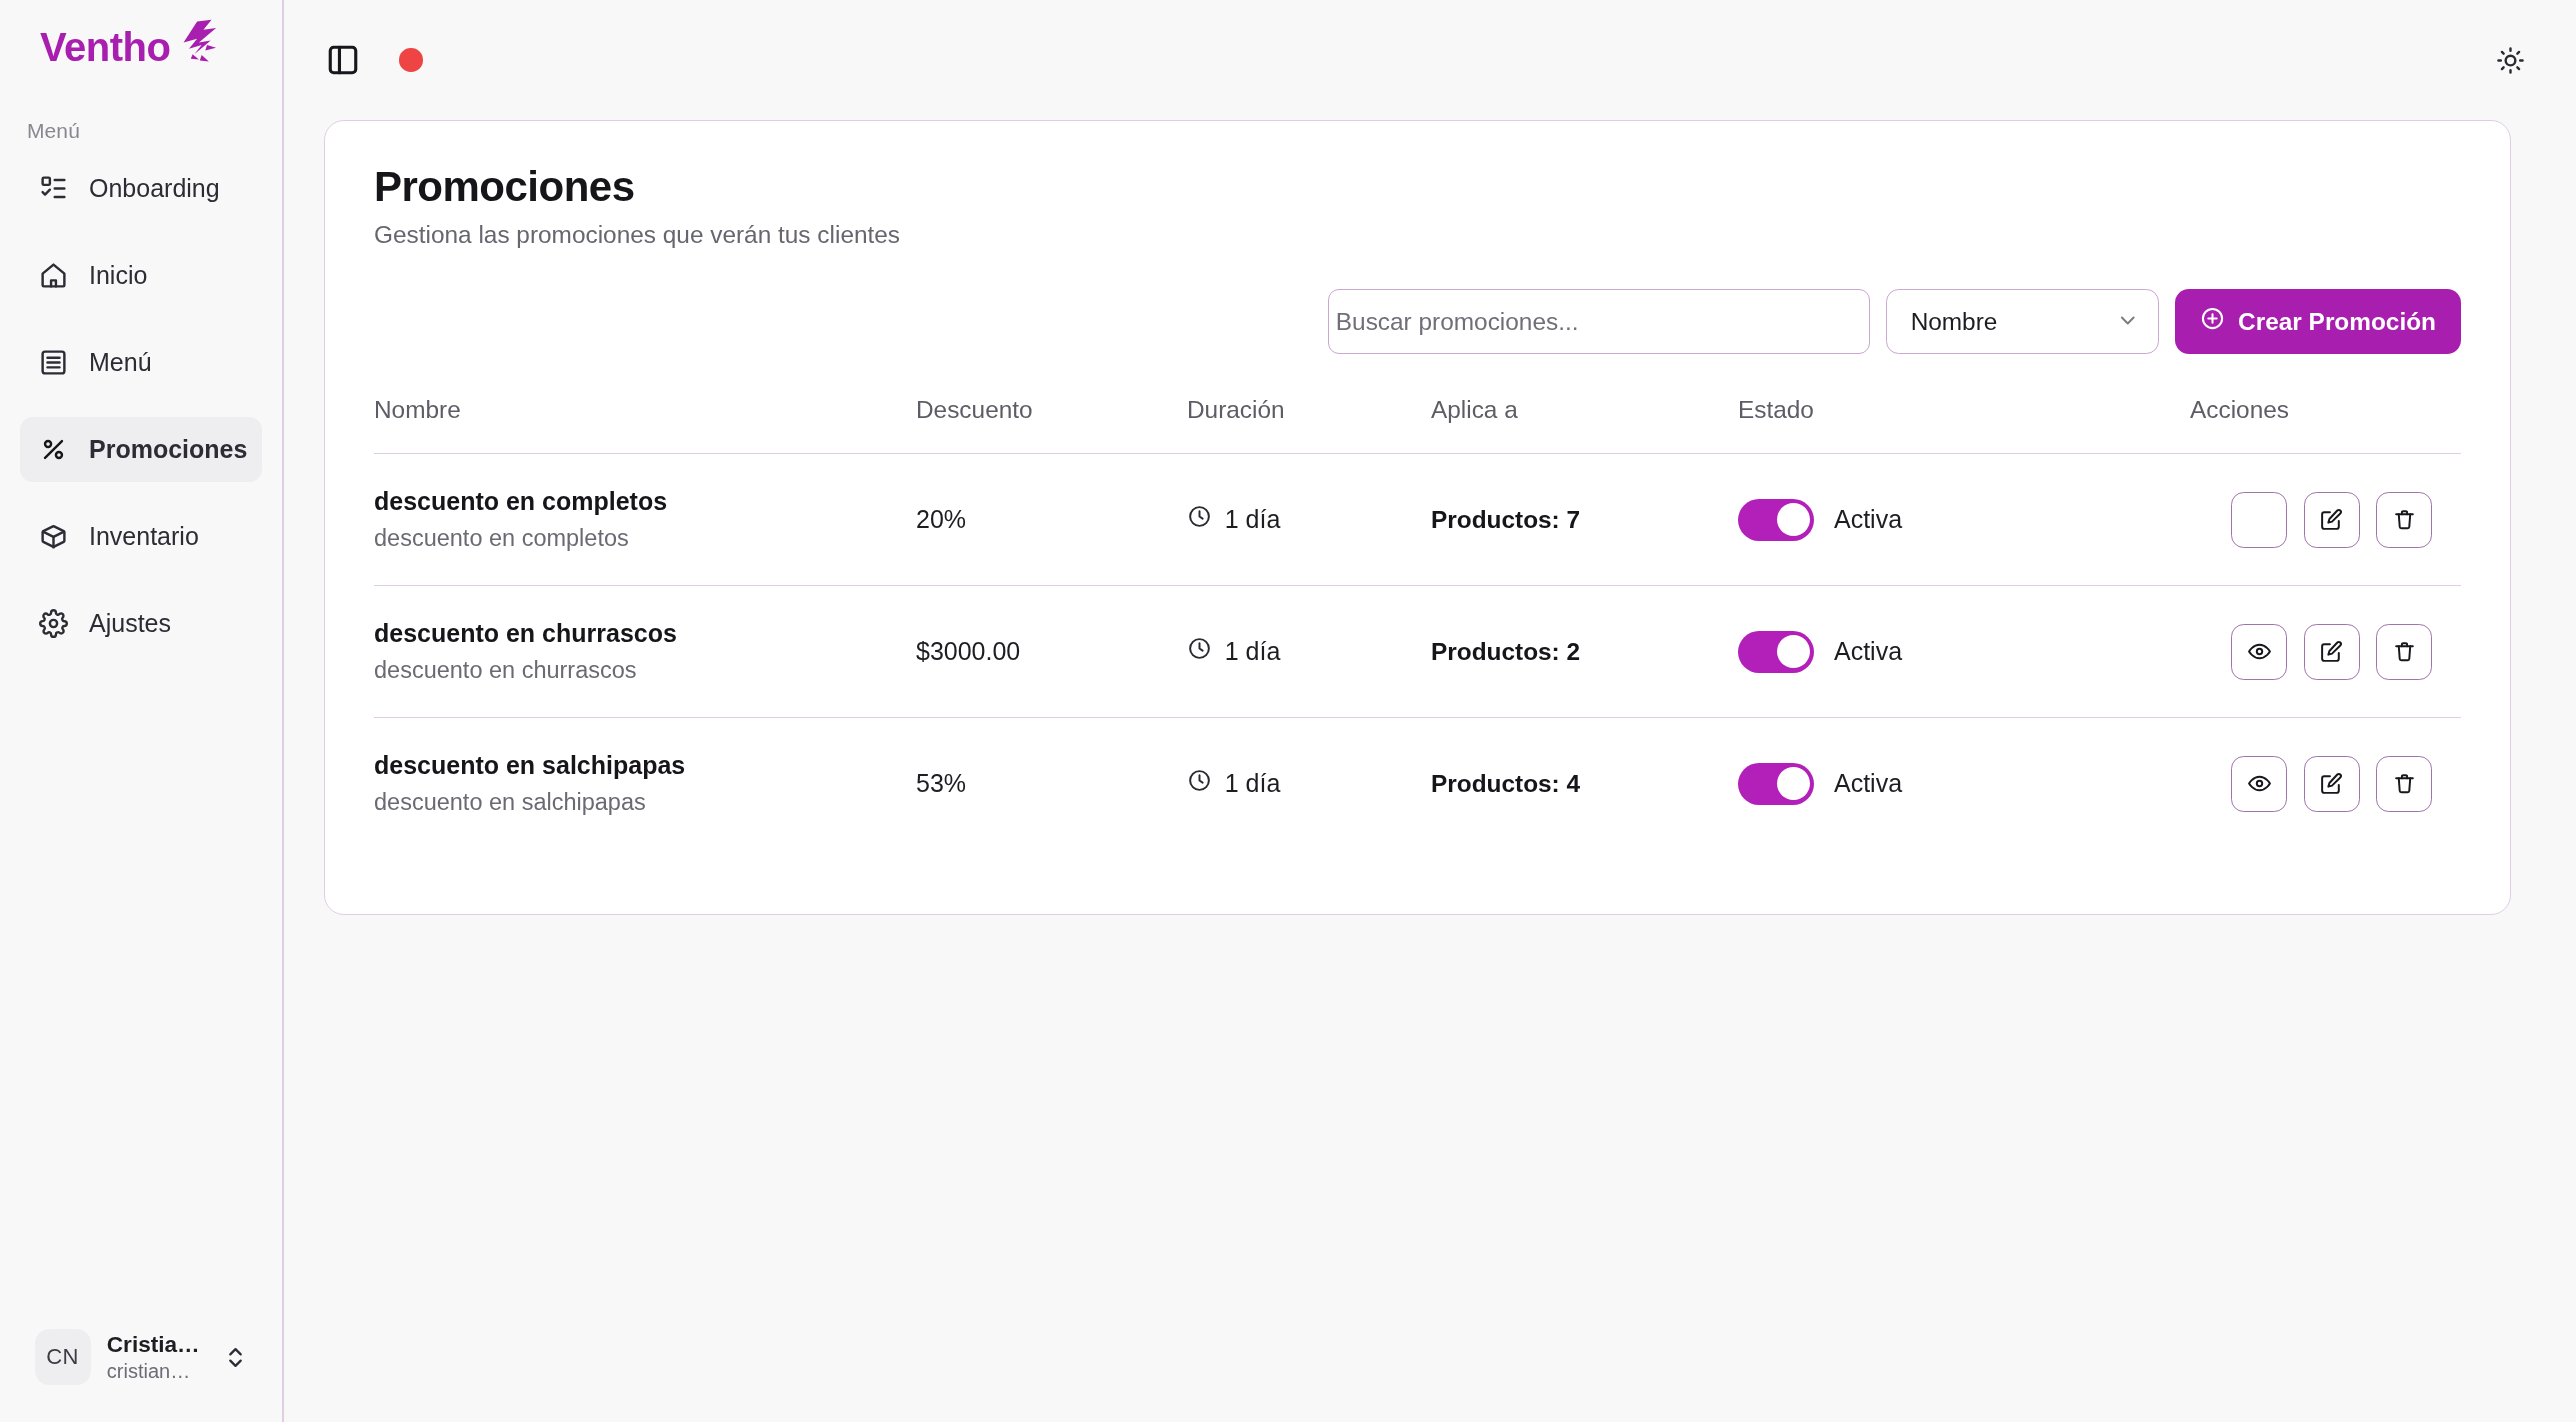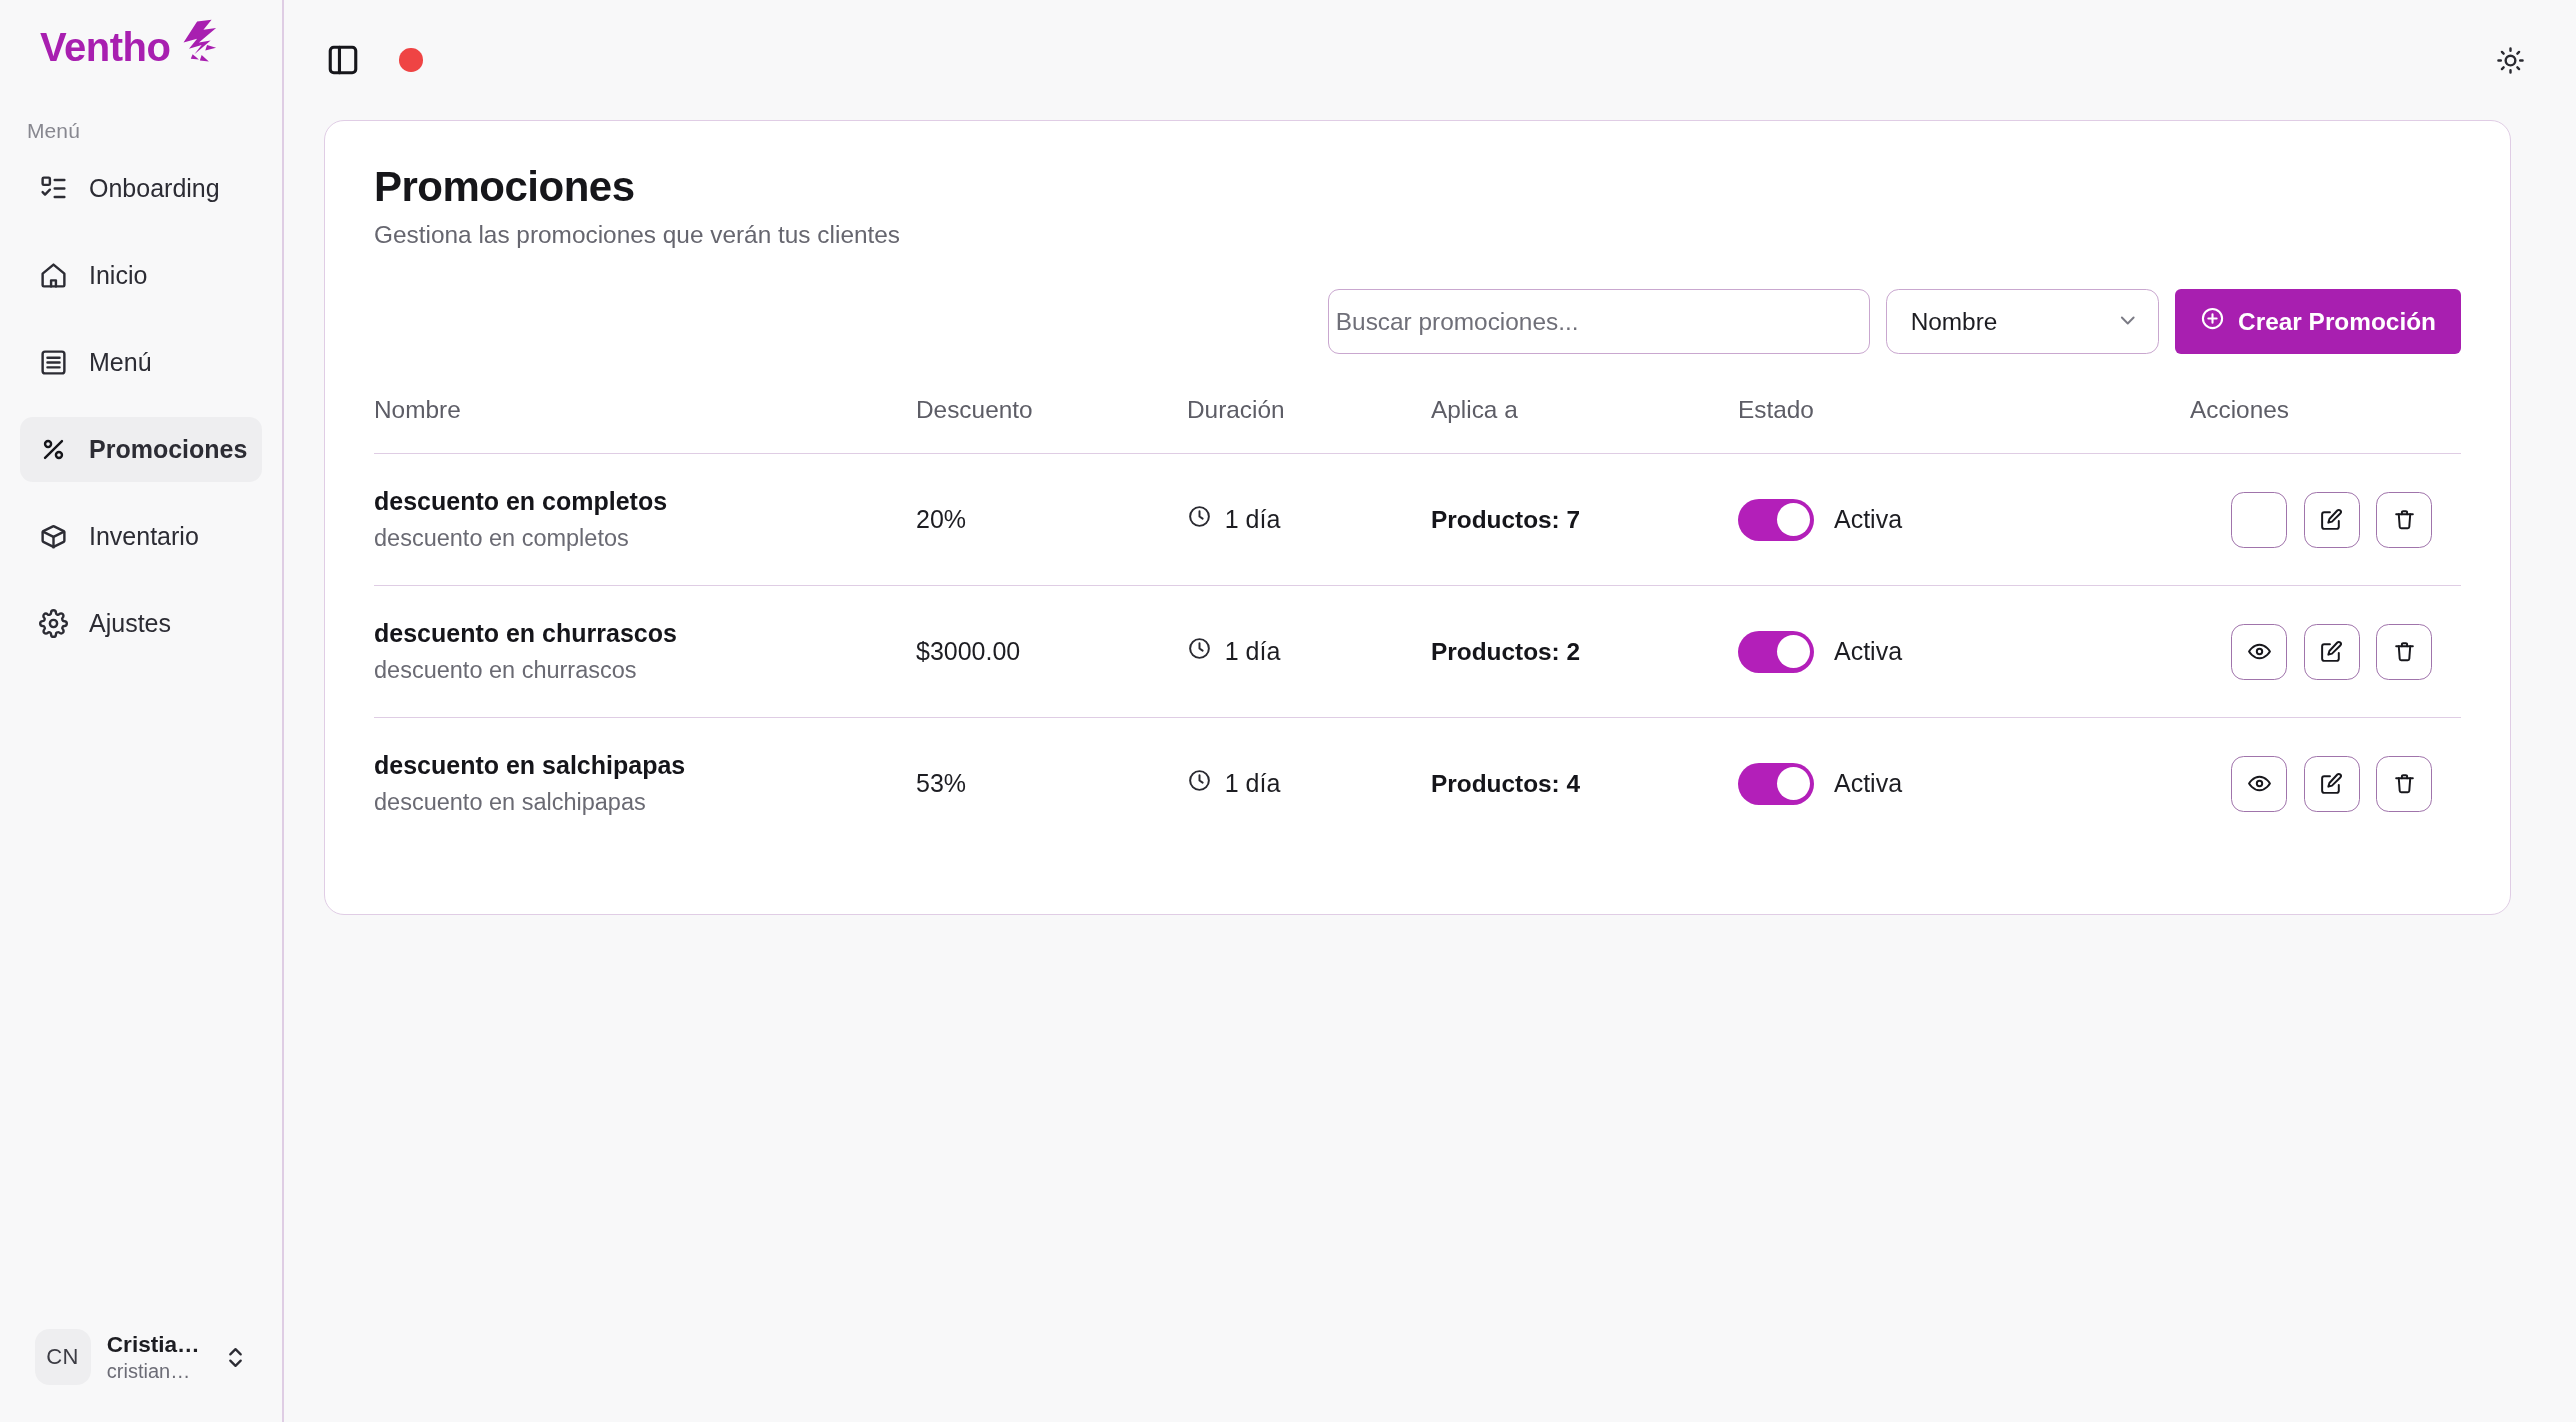--- a/index.html
+++ b/index.html
@@ -162,21 +162,21 @@
     background: #fff;
     display: flex; align-items: center;
     cursor: pointer;
   }
   .select-chev { position: absolute; right: 20px; top: 50%; transform: translateY(-50%); pointer-events: none; }
   .create-btn {
     height: 65px;
     background: #a81fb0;
     color: #fff;
     border: none;
-    border-radius: 6px;
+    border-radius: 14px;
     padding: 0 25px;
     font-size: 24.4px;
     font-weight: 700;
     display: flex; align-items: center; gap: 12.7px;
     cursor: pointer;
     font-family: "Liberation Sans", sans-serif;
   }
 
   
   table.promos { width: 100%; border-collapse: collapse; margin-top: 42px; table-layout: fixed; }

